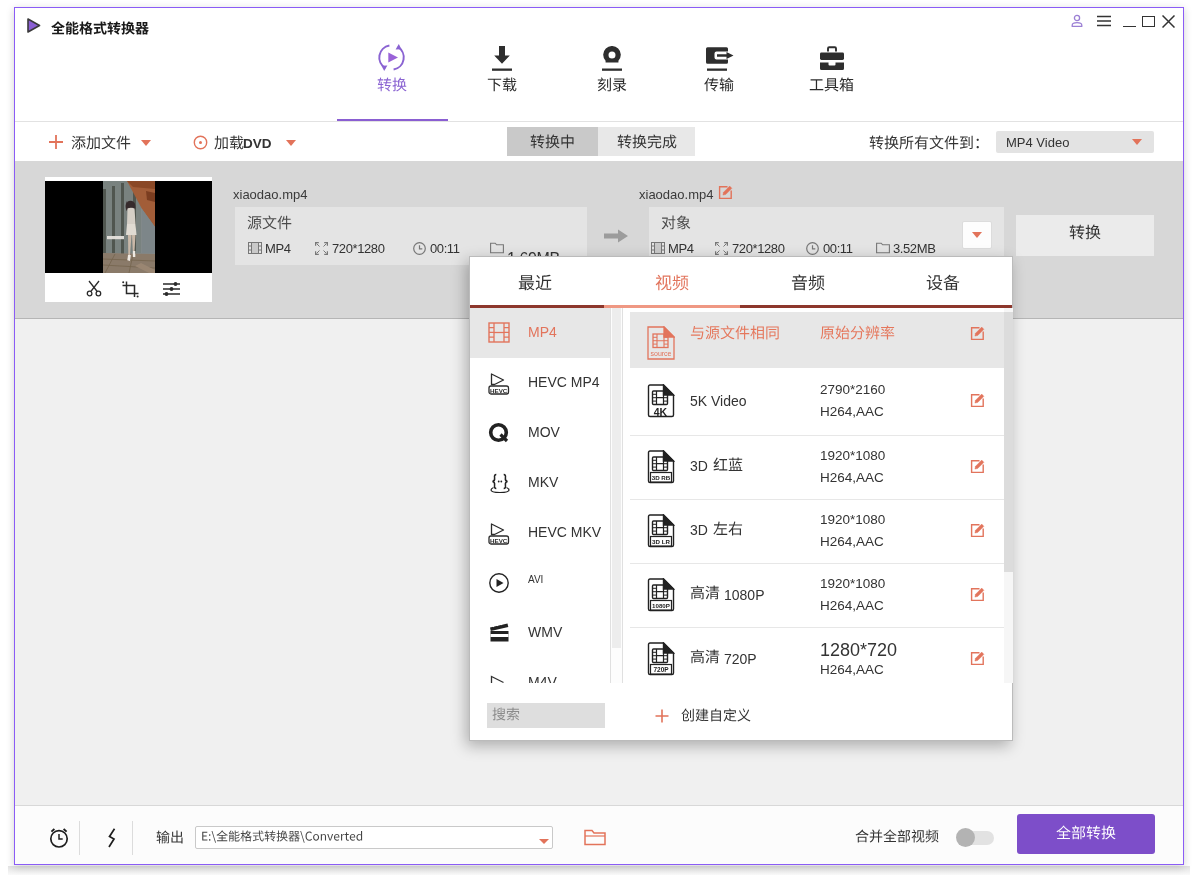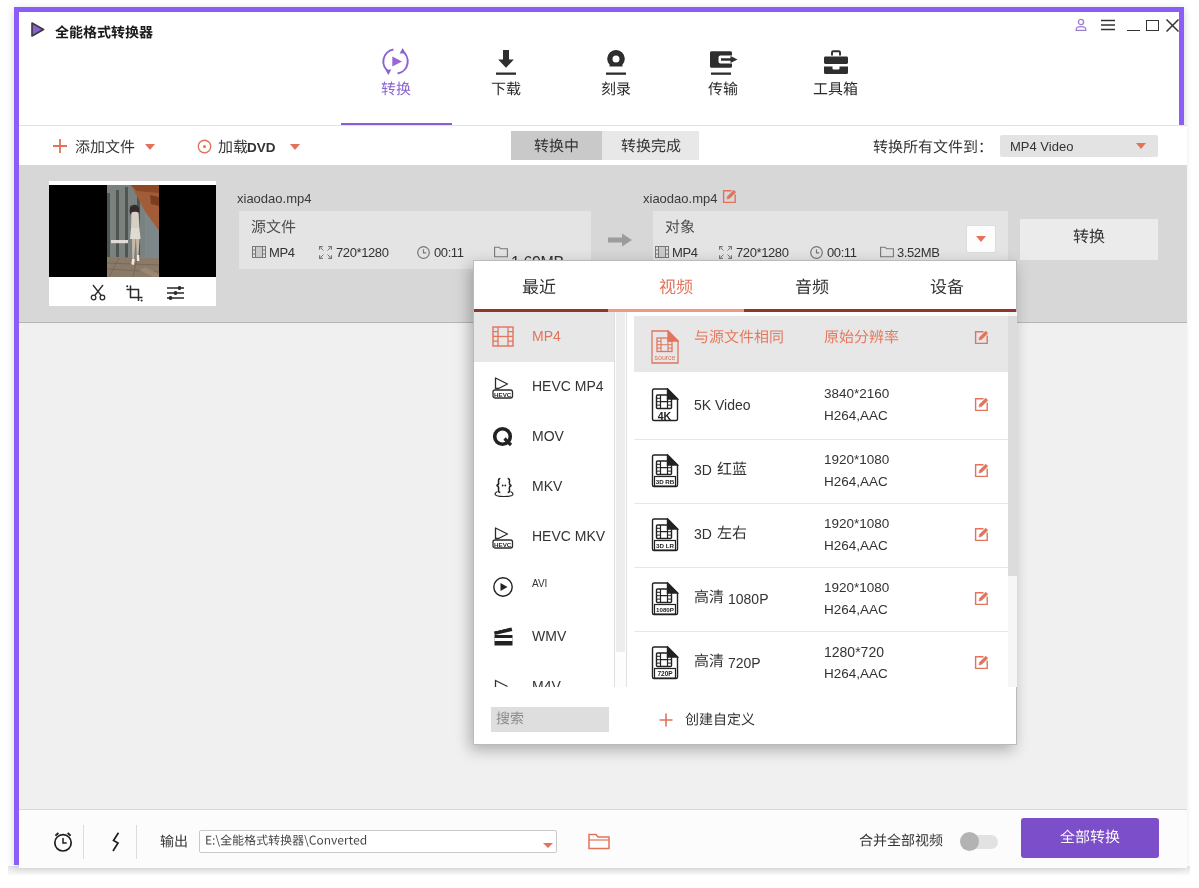--- a/index.html
+++ b/index.html
@@ -1,18 +1,18 @@
 <!DOCTYPE html>
 <html><head><meta charset="utf-8"><style>
 *{margin:0;padding:0;box-sizing:border-box}
 html,body{width:1199px;height:888px;overflow:hidden;background:#fff;
  font-family:"Liberation Sans",sans-serif;-webkit-font-smoothing:antialiased}
 .abs{position:absolute}
 .win{position:absolute;left:14px;top:7px;width:1170px;height:858px;background:#fff;
- border:5px solid #8b5cf6;box-shadow:0 2px 8px rgba(0,0,0,.18)}
+ border:1px solid #8b5cf6;box-shadow:0 2px 8px rgba(0,0,0,.18)}
 </style></head><body>
 <div style="position:absolute;left:8px;top:866px;width:1182px;height:9px;background:linear-gradient(#e3e3e3,#fafafa)"></div>
 <div class="win">
     <svg class="abs" style="left:11px;top:10px" width="16" height="15" viewBox="0 0 16 15">
       <path d="M2 1 L13.5 7.5 L2 14 Z" fill="#8a5fd3" stroke="#3a3a3a" stroke-width="1.6" stroke-linejoin="round"></path>
     </svg>
     <div style="position:absolute;left:36px;top:13px;">
       <svg width="98.0" height="16.1" viewBox="0 0 98.0 16.1" style="overflow:visible;display:block">
         <path transform="translate(0.00,12.32) scale(0.014000,-0.014000)" fill="#1a1a1a" d="M479 859C379 702 196 573 16 498C46 470 81 429 98 398C130 414 162 431 194 450V382H437V266H208V162H437V41H76V-66H931V41H563V162H801V266H563V382H810V446C841 428 873 410 906 393C922 428 957 469 986 496C827 566 687 655 568 782L586 809ZM255 488C344 547 428 617 499 696C576 613 656 546 744 488Z"></path>
         <path transform="translate(14.00,12.32) scale(0.014000,-0.014000)" fill="#1a1a1a" d="M350 390V337H201V390ZM90 488V-88H201V101H350V34C350 22 347 19 334 19C321 18 282 17 246 19C261 -9 279 -56 285 -87C345 -87 391 -86 425 -67C459 -50 469 -20 469 32V488ZM201 248H350V190H201ZM848 787C800 759 733 728 665 702V846H547V544C547 434 575 400 692 400C716 400 805 400 830 400C922 400 954 436 967 565C934 572 886 590 862 609C858 520 851 505 819 505C798 505 725 505 709 505C671 505 665 510 665 545V605C753 630 847 663 924 700ZM855 337C807 305 738 271 667 243V378H548V62C548 -48 578 -83 695 -83C719 -83 811 -83 836 -83C932 -83 964 -43 977 98C944 106 896 124 871 143C866 40 860 22 825 22C804 22 729 22 712 22C674 22 667 27 667 63V143C758 171 857 207 934 249ZM87 536C113 546 153 553 394 574C401 556 407 539 411 524L520 567C503 630 453 720 406 788L304 750C321 724 338 694 353 664L206 654C245 703 285 762 314 819L186 852C158 779 111 707 95 688C79 667 63 652 47 648C61 617 81 561 87 536Z"></path>
@@ -453,21 +453,21 @@
       </svg>
       <div class="abs" style="left:177px;top:127px"><svg width="28" height="34" viewBox="0 0 28 34" fill="none" stroke="#222" stroke-width="1.4">
           <path d="M16.5 1 H3 Q1.5 1 1.5 2.5 V31 Q1.5 32.5 3 32.5 H25 Q26.5 32.5 26.5 31 V11 Z"></path>
           <path d="M16.5 1 L16.5 11 L26.5 11 Z" fill="#222"></path>
           <rect x="5.5" y="7" width="15" height="13.5" rx="1"></rect>
           <path d="M9.5 7 V20.5 M16.5 7 V20.5 M9.5 13.7 H16.5" stroke-width="1.2"></path>
           <path d="M5.5 10.3 H9.5 M5.5 13.7 H9.5 M5.5 17.1 H9.5 M16.5 10.3 H20.5 M16.5 13.7 H20.5 M16.5 17.1 H20.5" stroke-width="1"></path>
           <text x="13.5" y="31.5" font-size="10.5" font-weight="bold" font-family="Liberation Sans" fill="#222" stroke="none" text-anchor="middle">4K</text>
         </svg></div>
       <div class="abs" style="left:220px;top:136px;font-size:14px;color:#333">5K Video</div>
-      <div class="abs" style="left:350px;top:125px;font-size:13.5px;color:#333">3840*2160</div>
+      <div class="abs" style="left:350px;top:125px;font-size:13.5px;color:#333">2790*2160</div>
       <div class="abs" style="left:350px;top:147px;font-size:13.5px;color:#333">H264,AAC</div>
       <svg class="abs" style="left:500px;top:136px" width="15" height="15" viewBox="0 0 15 15" fill="none">
         <path d="M13.2 5.5 V13.4 H1.6 V1.8 H9.5" stroke="#e2745c" stroke-width="1.4"></path>
         <path d="M5.5 7.3 L11.7 1.1 L13.9 3.3 L7.7 9.5 L4.9 10.1 Z" fill="#e2745c" stroke="#e2745c" stroke-width="0.4"></path>
       </svg>
       <div class="abs" style="left:177px;top:193px"><svg width="28" height="34" viewBox="0 0 28 34" fill="none" stroke="#222" stroke-width="1.4">
           <path d="M16.5 1 H3 Q1.5 1 1.5 2.5 V31 Q1.5 32.5 3 32.5 H25 Q26.5 32.5 26.5 31 V11 Z"></path>
           <path d="M16.5 1 L16.5 11 L26.5 11 Z" fill="#222"></path>
           <rect x="5.5" y="7" width="15" height="13.5" rx="1"></rect>
           <path d="M9.5 7 V20.5 M16.5 7 V20.5 M9.5 13.7 H16.5" stroke-width="1.2"></path>
@@ -541,21 +541,21 @@
           <rect x="3.5" y="22.5" width="21" height="9.5" fill="#fff" stroke="#222" stroke-width="1.2"></rect>
           <text x="14" y="30" font-size="6.5" font-weight="bold" font-family="Liberation Sans" fill="#222" stroke="none" text-anchor="middle">720P</text>
         </svg></div>
       <div class="abs" style="left:220px;top:392px">
         <svg width="30.0" height="17.2" viewBox="0 0 30.0 17.2" style="overflow:visible;display:block">
           <path transform="translate(0.00,13.20) scale(0.015000,-0.015000)" fill="#333" d="M286 559H719V468H286ZM211 614V413H797V614ZM441 826 470 736H59V670H937V736H553C542 768 527 810 513 843ZM96 357V-79H168V294H830V-1C830 -12 825 -16 813 -16C801 -16 754 -17 711 -15C720 -31 731 -54 735 -72C799 -72 842 -72 869 -63C896 -53 905 -37 905 0V357ZM281 235V-21H352V29H706V235ZM352 179H638V85H352Z"></path>
           <path transform="translate(15.00,13.20) scale(0.015000,-0.015000)" fill="#333" d="M82 772C137 742 207 695 241 662L287 721C252 752 181 796 126 823ZM35 506C93 475 166 427 201 394L246 453C209 486 135 531 78 559ZM66 -21 134 -66C182 28 240 154 282 261L222 305C175 190 111 57 66 -21ZM431 212H793V134H431ZM431 268V342H793V268ZM575 840V762H319V704H575V640H343V585H575V516H281V458H950V516H649V585H888V640H649V704H913V762H649V840ZM361 400V-79H431V77H793V5C793 -7 788 -11 774 -12C760 -13 712 -13 662 -11C671 -29 680 -57 684 -76C755 -76 800 -76 828 -64C856 -53 864 -33 864 4V400Z"></path>
         </svg>
       </div>
       <div class="abs" style="left:254px;top:394px;font-size:14px;color:#333">720P</div>
-      <div class="abs" style="left:350px;top:383px;font-size:14px;color:#333">1280*720</div>
+      <div class="abs" style="left:350px;top:383px;font-size:18px;color:#333">1280*720</div>
       <div class="abs" style="left:350px;top:405px;font-size:13.5px;color:#333">H264,AAC</div>
       <svg class="abs" style="left:500px;top:394px" width="15" height="15" viewBox="0 0 15 15" fill="none">
         <path d="M13.2 5.5 V13.4 H1.6 V1.8 H9.5" stroke="#e2745c" stroke-width="1.4"></path>
         <path d="M5.5 7.3 L11.7 1.1 L13.9 3.3 L7.7 9.5 L4.9 10.1 Z" fill="#e2745c" stroke="#e2745c" stroke-width="0.4"></path>
       </svg>
       <div class="abs" style="left:534px;top:51px;width:9px;height:375px;background:#f6f6f6"></div>
       <div class="abs" style="left:534px;top:55px;width:9px;height:260px;background:#dcdcdc"></div>
       <div class="abs" style="left:0;top:426px;width:542px;height:57px;background:#fff"></div>
       <div class="abs" style="left:17px;top:446px;width:118px;height:25px;background:#dedede"></div>
       <div style="position:absolute;left:22px;top:450px;">

